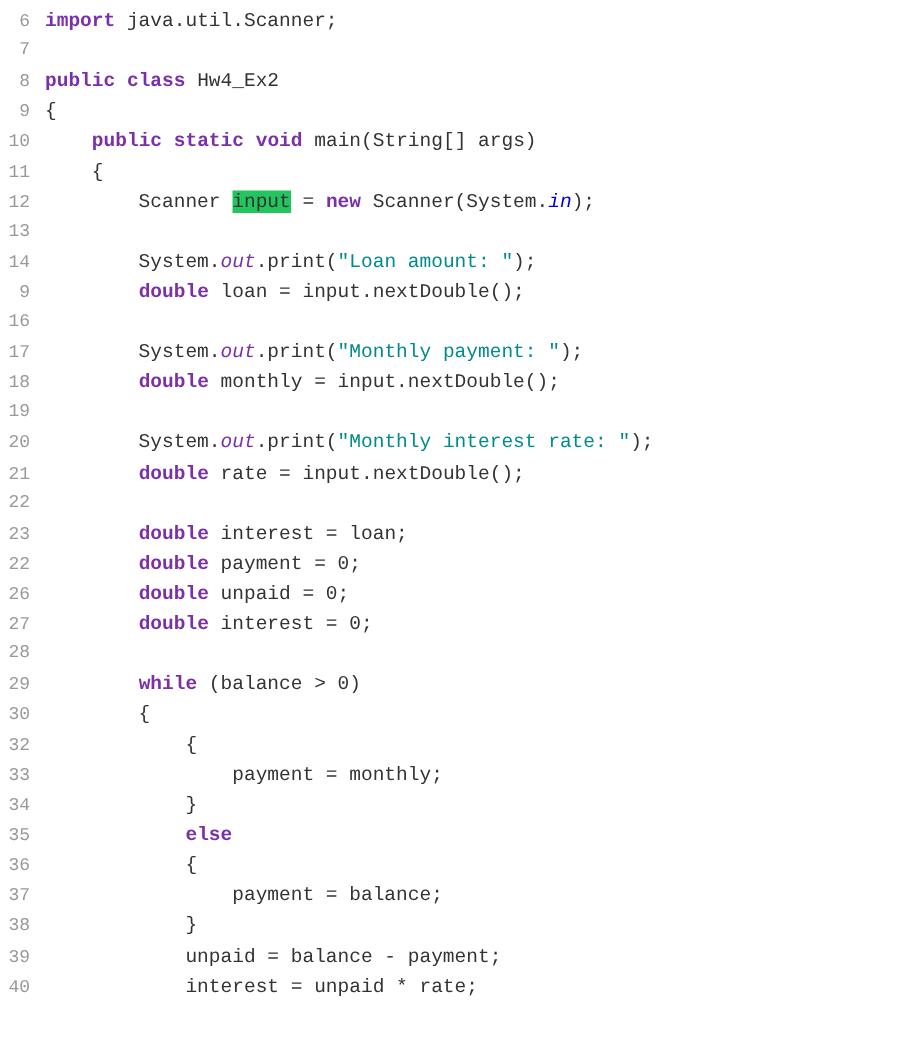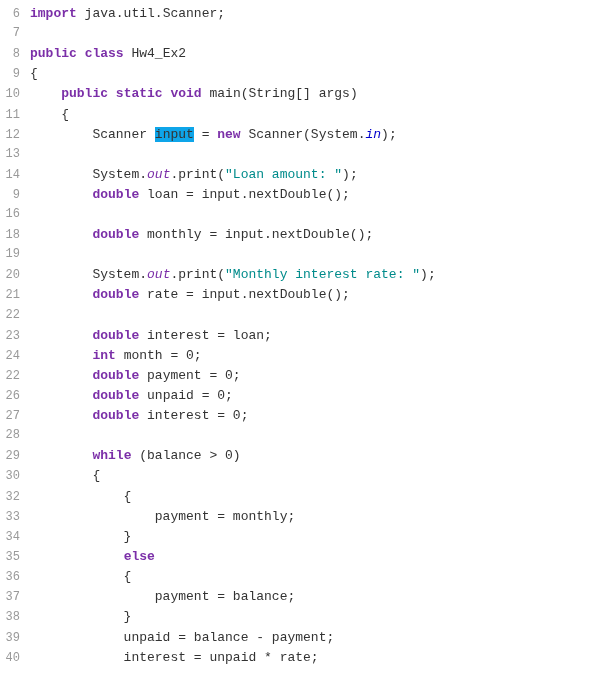--- a/index.html
+++ b/index.html
@@ -77,37 +77,41 @@
     <div class="code-line">
       <span class="line-number">10</span>
       <span class="line-content"><span class="plain">    </span><span class="kw">public</span><span class="plain"> </span><span class="kw">static</span><span class="plain"> </span><span class="kw">void</span><span class="plain"> main(String[] args)</span></span>
     </div>
     <div class="code-line">
       <span class="line-number">11</span>
       <span class="line-content"><span class="plain">    {</span></span>
     </div>
     <div class="code-line">
       <span class="line-number">12</span>
-      <span class="line-content"><span class="plain">        Scanner </span><span style="background: #0ea5e9; color: rgb(51, 51, 51); margin-top: 20px;">input</span><span class="plain"> = </span><span class="kw">new</span><span class="plain"> Scanner(System.</span><span class="italic-blue">in</span><span class="plain">);</span></span>
+      <span class="line-content"><span class="plain">        Scanner </span><span style="background: #22c55e; color: rgb(51, 51, 51); margin-top: 20px;">input</span><span class="plain"> = </span><span class="kw">new</span><span class="plain"> Scanner(System.</span><span class="italic-blue">in</span><span class="plain">);</span></span>
     </div>
     <div class="code-line">
       <span class="line-number">13</span>
       <span class="line-content"></span>
     </div>
     <div class="code-line">
       <span class="line-number">14</span>
       <span class="line-content"><span class="plain">        System.</span><span class="out-italic">out</span><span class="plain">.print(</span><span class="string">"Loan amount: "</span><span class="plain">);</span></span>
     </div>
     <div class="code-line">
       <span class="line-number">9</span>
       <span class="line-content"><span class="plain">        </span><span class="kw">double</span><span class="plain"> loan = input.nextDouble();</span></span>
     </div>
     <div class="code-line">
       <span class="line-number">16</span>
       <span class="line-content"></span>
+    </div>
+    <div class="code-line">
+      <span class="line-number">17</span>
+      <span class="line-content"><span class="plain">        System.</span><span class="out-italic">out</span><span class="plain">.print(</span><span class="string">"Monthly payment: "</span><span class="plain">);</span></span>
     </div>
     <div class="code-line">
       <span class="line-number">18</span>
       <span class="line-content"><span class="plain">        </span><span class="kw">double</span><span class="plain"> monthly = input.nextDouble();</span></span>
     </div>
     <div class="code-line">
       <span class="line-number">19</span>
       <span class="line-content"></span>
     </div>
     <div class="code-line">
@@ -118,24 +122,20 @@
       <span class="line-number">21</span>
       <span class="line-content"><span class="plain">        </span><span class="kw">double</span><span class="plain"> rate = input.nextDouble();</span></span>
     </div>
     <div class="code-line">
       <span class="line-number">22</span>
       <span class="line-content"></span>
     </div>
     <div class="code-line">
       <span class="line-number">23</span>
       <span class="line-content"><span class="plain">        </span><span class="kw">double</span><span class="plain"> interest = loan;</span></span>
-    </div>
-    <div class="code-line">
-      <span class="line-number">24</span>
-      <span class="line-content"><span class="plain">        </span><span class="kw">int</span><span class="plain"> month = 0;</span></span>
     </div>
     <div class="code-line">
       <span class="line-number">22</span>
       <span class="line-content"><span class="plain">        </span><span class="kw">double</span><span class="plain"> payment = 0;</span></span>
     </div>
     <div class="code-line">
       <span class="line-number">26</span>
       <span class="line-content"><span class="plain">        </span><span class="kw">double</span><span class="plain"> unpaid = 0;</span></span>
     </div>
     <div class="code-line">

